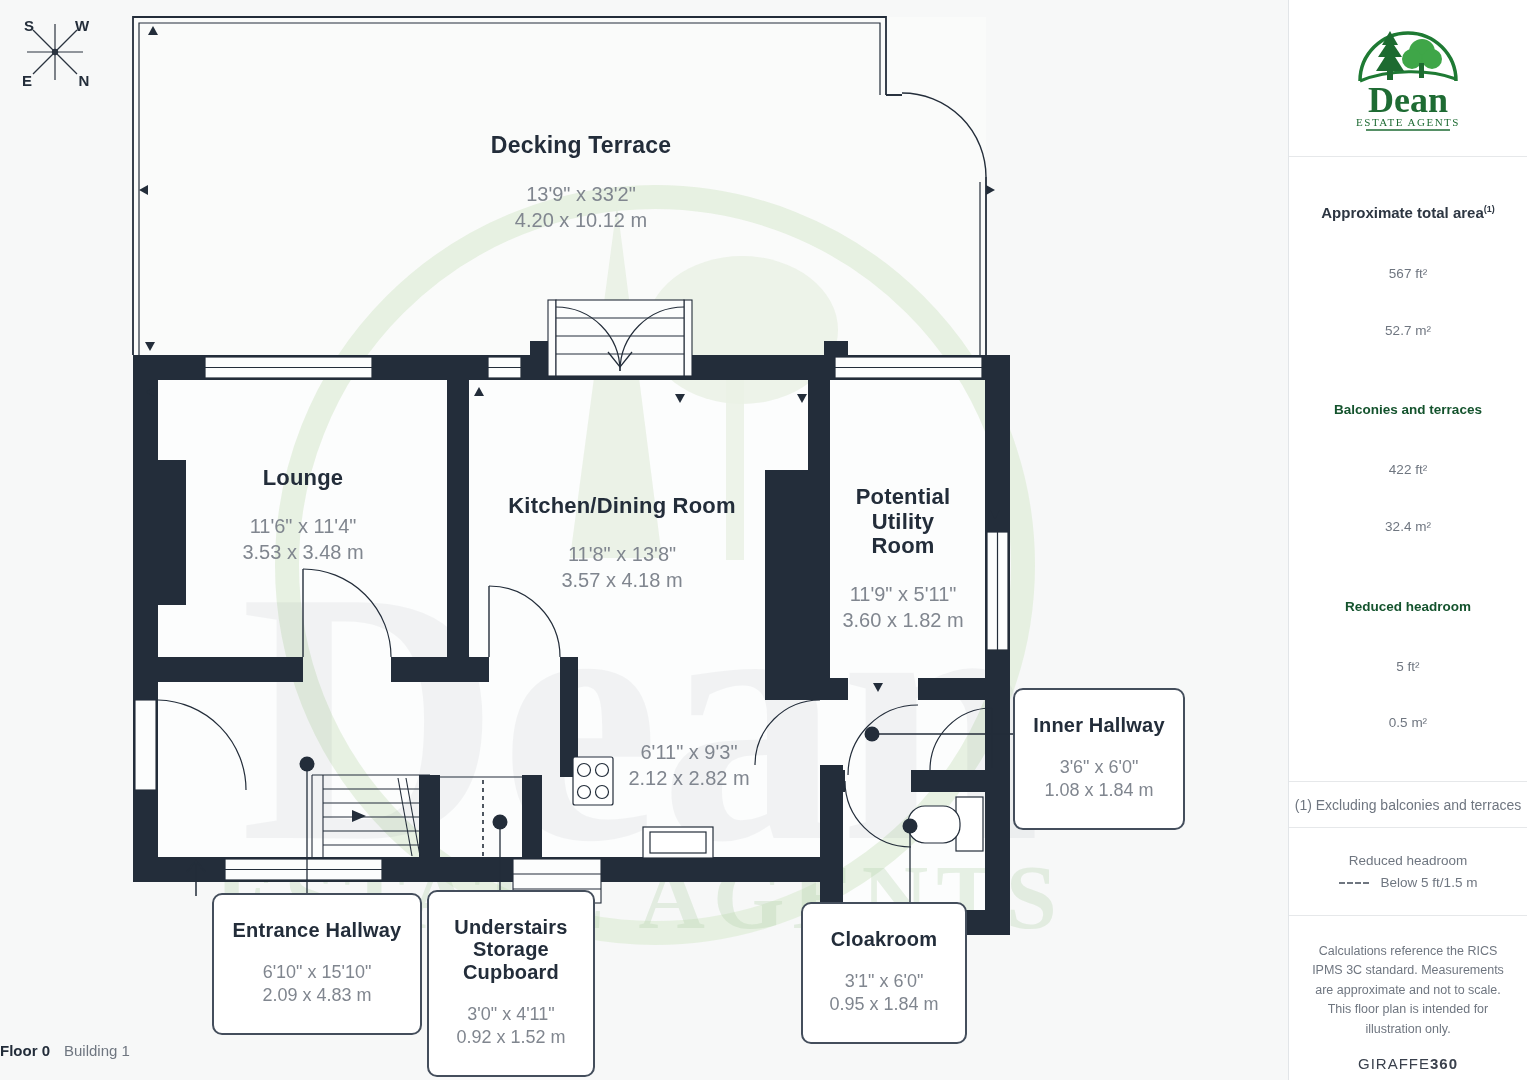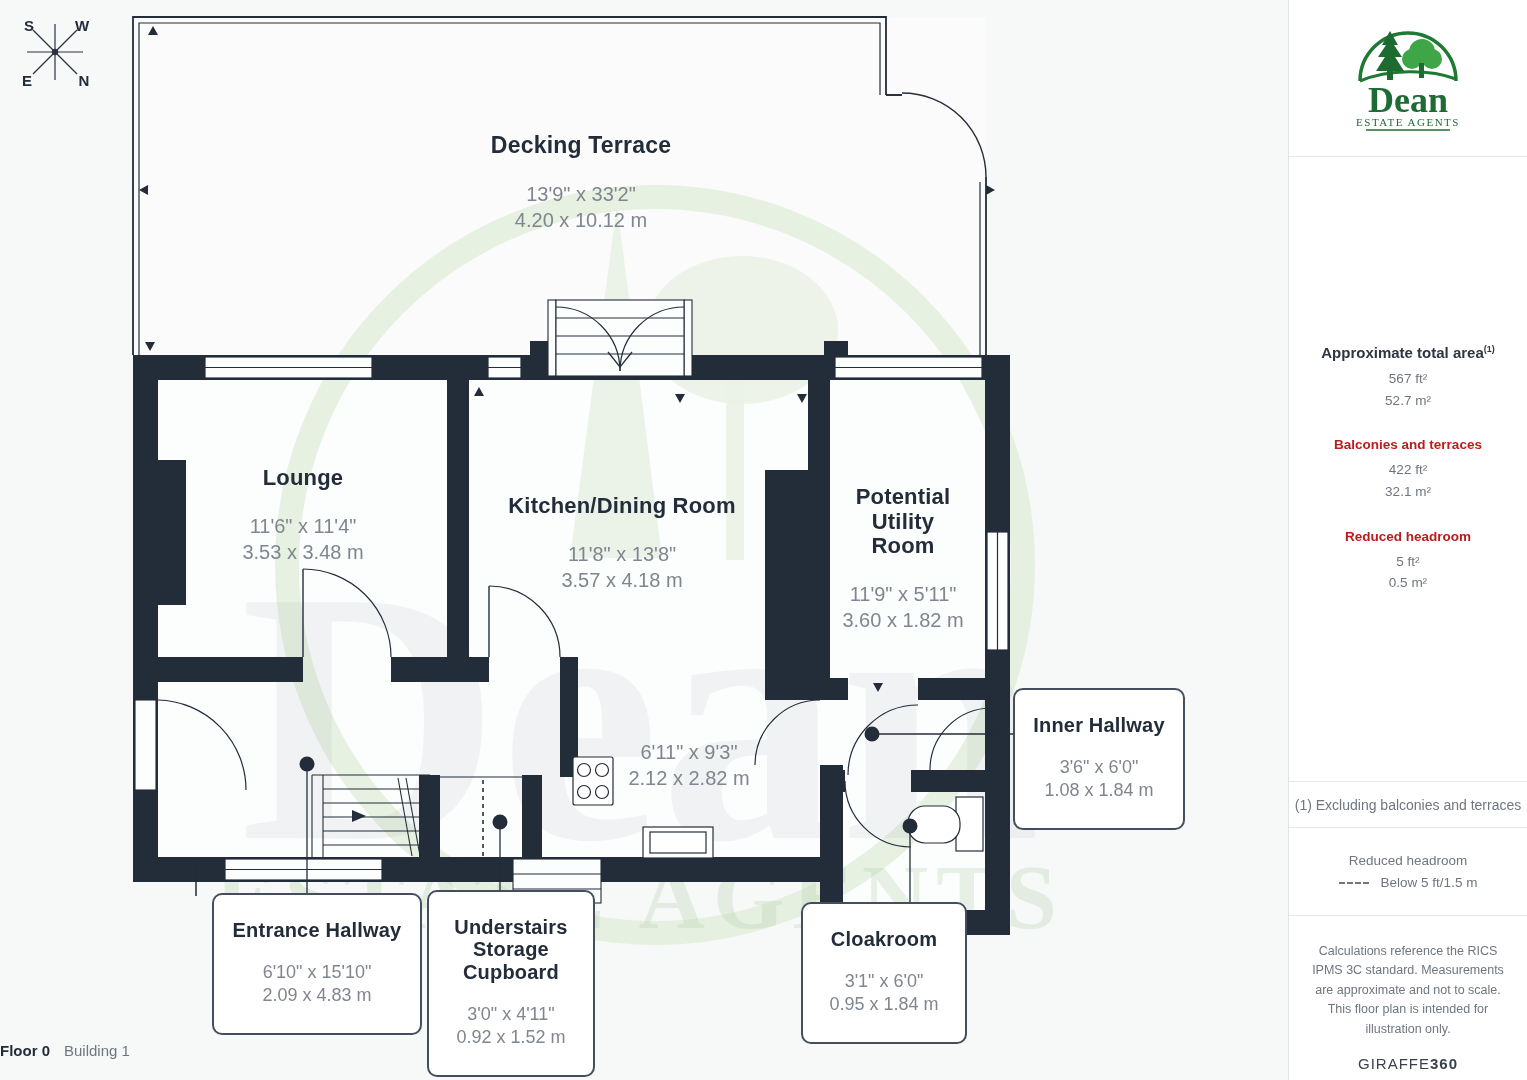--- a/index.html
+++ b/index.html
@@ -20,28 +20,28 @@
   
   .footer{position:absolute;left:0;top:1042px;width:1288px;display:flex;justify-content:flex-start;
           gap:14px;font-size:15px;}
   .footer .floor{font-weight:700;color:#232d3a;}
   .footer .building{color:#6f7680;}
   
   .sidebar{position:absolute;left:1288px;top:0;width:238px;height:1080px;background:#ffffff;
            border-left:1px solid #e2e5e8;}
   .cell{position:absolute;left:0;width:238px;border-bottom:1px solid #e6e8ea;box-sizing:border-box;}
   .cell-logo{top:0;height:157px;display:flex;align-items:center;justify-content:center;}
-  .cell-areas{top:157px;height:625px;display:flex;flex-direction:column;align-items:center;justify-content:center;}
+  .cell-areas{top:157px;height:625px;display:flex;flex-direction:column;align-items:center;justify-content:center;gap:35px;}
   .cell-footnote{top:782px;height:46px;display:flex;align-items:center;justify-content:center;}
   .cell-legend{top:828px;height:88px;display:flex;flex-direction:column;align-items:center;justify-content:center;gap:7px;}
   .cell-disclaimer{top:916px;height:164px;display:flex;flex-direction:column;align-items:center;justify-content:flex-start;padding:26px 20px 0;border-bottom:none;}
   .areas-title{font-size:15px;font-weight:700;color:#2d3642;}
   .areas-title sup{font-size:9px;}
   .area-val{font-size:13.5px;color:#6f7680;line-height:1.6;}
-  .area-label{font-size:13.5px;font-weight:700;color:#b91c1c;margin-top:26px;}
+  .area-label{font-size:13.5px;font-weight:700;color:#14532d;margin-top:26px;}
   .mt6{margin-top:7px;}
   .footnote-text{font-size:14px;color:#6f7680;}
   .legend-title{font-size:13.5px;color:#6f7680;}
   .legend-row{display:flex;align-items:center;gap:12px;}
   .legend-dash{width:30px;border-top:2px dashed #6f7680;height:0;}
   .legend-item{font-size:13.5px;color:#6f7680;}
   .disclaimer-text{font-size:12.5px;color:#6f7680;line-height:1.55;text-align:center;}
   .brand{margin-top:16px;font-size:15px;color:#3a414d;letter-spacing:1px;}
   .brand .b360{font-weight:700;}
   
@@ -325,21 +325,21 @@
         <line x1="28" y1="111" x2="112" y2="111" stroke="#1e6b33" stroke-width="1.5"></line>
       </svg>
     </div>
 
     <div class="cell cell-areas">
       <div class="areas-title"><span>Approximate total area</span><sup>(1)</sup></div>
       <div class="area-val mt6">567 ft²</div>
       <div class="area-val">52.7 m²</div>
       <div class="area-label">Balconies and terraces</div>
       <div class="area-val mt6">422 ft²</div>
-      <div class="area-val">32.1 m²</div>
+      <div class="area-val">32.4 m²</div>
       <div class="area-label">Reduced headroom</div>
       <div class="area-val mt6">5 ft²</div>
       <div class="area-val">0.5 m²</div>
     </div>
 
     <div class="cell cell-footnote">
       <div class="footnote-text">(1) Excluding balconies and terraces</div>
     </div>
 
     <div class="cell cell-legend">

